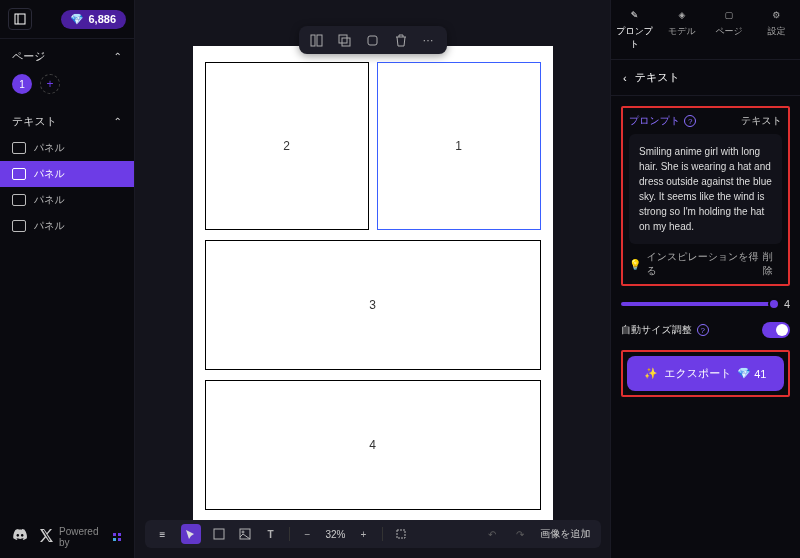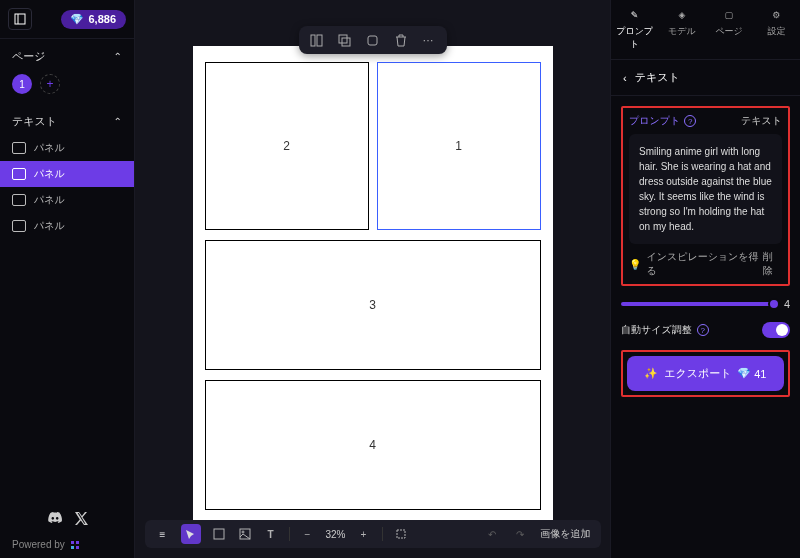--- a/index.html
+++ b/index.html
@@ -8,21 +8,21 @@
 .top-row { display: flex; align-items: center; gap: 8px; padding: 8px; border-bottom: 1px solid #1a1a24; }
 .logo-btn { width: 24px; height: 22px; border: 1px solid #2a2a38; border-radius: 4px; display: flex; align-items: center; justify-content: center; cursor: pointer; }
 .credits-pill { background: #4a1f9e; border-radius: 12px; padding: 3px 10px; display: flex; align-items: center; gap: 4px; font-size: 11px; font-weight: 600; margin-left: auto; }
 .section-hdr { display: flex; align-items: center; justify-content: space-between; padding: 10px 12px 6px; font-size: 11px; color: #ddd; cursor: pointer; }
 .page-row { display: flex; align-items: center; gap: 8px; padding: 4px 12px 10px; }
 .page-thumb { width: 20px; height: 20px; border-radius: 50%; background: #6d3ce6; display: flex; align-items: center; justify-content: center; font-size: 10px; }
 .add-page { width: 20px; height: 20px; border-radius: 50%; border: 1px dashed #444; color: #6d3ce6; display: flex; align-items: center; justify-content: center; cursor: pointer; font-size: 12px; }
 .layer-row { display: flex; align-items: center; gap: 8px; padding: 6px 12px; cursor: pointer; font-size: 10px; color: #bbb; }
 .layer-row.active { background: #6d3ce6; color: #fff; }
 .layer-icon { width: 14px; height: 12px; border: 1px solid currentColor; border-radius: 2px; }
-.left-bottom { margin-top: auto; padding: 8px 12px; display: flex; flex-direction: column; gap: 6px; }
+.left-bottom { margin-top: auto; padding: 8px 12px; display: flex; flex-direction: row; gap: 6px; }
 .social-row { display: flex; gap: 12px; justify-content: center; padding: 6px 0; }
 .powered { font-size: 10px; color: #888; display: flex; align-items: center; gap: 6px; }
 .canvas-area { flex: 1; background: #14141c; display: flex; flex-direction: column; position: relative; }
 .floating-toolbar { position: absolute; top: 26px; left: 50%; transform: translateX(-50%); background: #1d1d28; border-radius: 8px; padding: 6px 10px; display: flex; gap: 12px; align-items: center; box-shadow: 0 2px 8px rgba(0,0,0,.4); z-index: 5; }
 .ft-btn { width: 16px; height: 16px; display: flex; align-items: center; justify-content: center; cursor: pointer; opacity: .8; }
 .page-canvas { position: absolute; top: 46px; left: 50%; transform: translateX(-50%); width: 360px; height: 480px; background: #fff; }
 .panel { position: absolute; border: 1px solid #000; display: flex; align-items: center; justify-content: center; color: #333; font-size: 12px; }
 .panel.sel { border: 1px solid #3a5fff; }
 .ph { position: absolute; left: 50%; bottom: 10px; transform: translateX(-50%); width: 96%; max-width: 510px; height: 28px; background: #1d1d28; border-radius: 6px; display: flex; align-items: center; gap: 10px; padding: 0 10px; font-size: 10px; z-index: 5; }
 .ph-btn { width: 16px; height: 16px; display: flex; align-items: center; justify-content: center; cursor: pointer; opacity: .85; }

